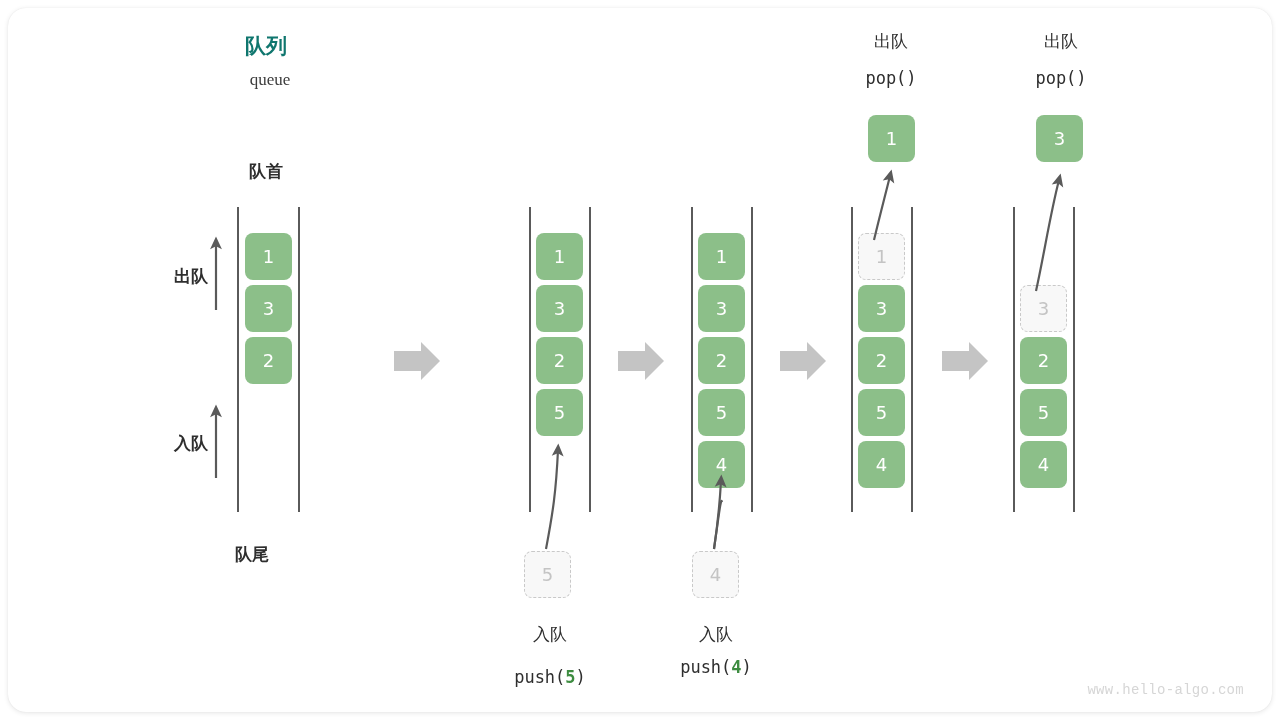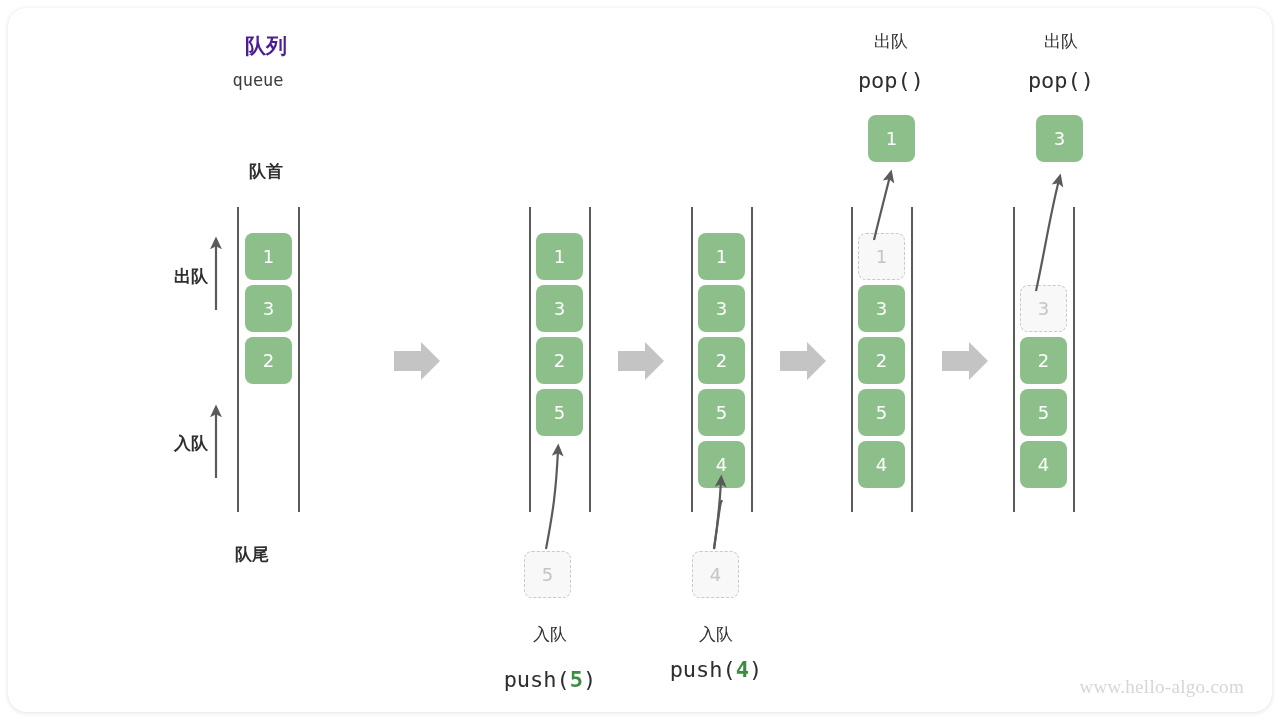--- a/index.html
+++ b/index.html
@@ -32,21 +32,21 @@
     border-radius: 18px;
     box-shadow: 0 1px 5px rgba(0,0,0,0.10), 0 0 1px rgba(0,0,0,0.10);
     box-sizing: border-box;
   }
 
   
   .title-cn {
     position: absolute;
     font-weight: bold;
     font-size: 21px;
-    color: #4c1d95;
+    color: #0f766e;
     white-space: nowrap;
     text-align: center;
   }
   .title-en {
     position: absolute;
     font-family: "DejaVu Sans Mono", "Liberation Mono", monospace;
     font-size: 17px;
     color: #3c3c3c;
     white-space: nowrap;
     text-align: center;
@@ -65,21 +65,21 @@
     position: absolute;
     font-size: 17px;
     color: #2e2e2e;
     white-space: nowrap;
     text-align: center;
     font-weight: 500;
   }
   .op-code {
     position: absolute;
     font-family: "DejaVu Sans Mono", "Liberation Mono", monospace;
-    font-size: 22px;
+    font-size: 17px;
     color: #2e2e2e;
     white-space: nowrap;
     text-align: center;
   }
   .op-code .num { color: #3d8c40; font-weight: bold; }
 
   
   .rail {
     position: absolute;
     width: 1.6px;
@@ -105,43 +105,43 @@
     background: #f8f8f8;
     border: 1.6px dashed #c9c9c9;
     color: #c4c4c4;
   }
 
   
   .watermark {
     position: absolute;
     right: 36px;
     bottom: 22px;
-    font-family: Liberation Serif, serif;
-    font-size: 19px;
+    font-family: Liberation Mono, monospace;
+    font-size: 14px;
     color: #d6d6d6;
     letter-spacing: 0.3px;
     white-space: nowrap;
   }
 
   svg.overlay {
     position: absolute;
     left: 0; top: 0;
     width: 1280px;
     height: 720px;
     pointer-events: none;
   }
 </style>
 </head>
 <body>
 
 <div id="canvas">
   <div class="card"></div>
 
   <div class="title-cn" style="left:186px; top:32px; width:160px;">队列</div>
-  <div class="title-en" style="left:178px; top:70px; width:160px;">queue</div>
+  <div class="title-en" style="left:190px; top:70px; width:160px;font-family:Liberation Serif, serif;">queue</div>
 
   <div class="label-bold" style="left:206px; top:160px; width:120px;">队首</div>
   <div class="label-bold" style="left:192px; top:543px; width:120px;">队尾</div>
 
   <div class="label-bold" style="left:136px; top:265px; width:72px; text-align:right;">出队</div>
   <div class="label-bold" style="left:136px; top:432px; width:72px; text-align:right;">入队</div>
 
   <div>
     <div class="rail" style="left:237px; top:207px; height:305px;"></div>
     <div class="rail" style="left:298px; top:207px; height:305px;"></div>

